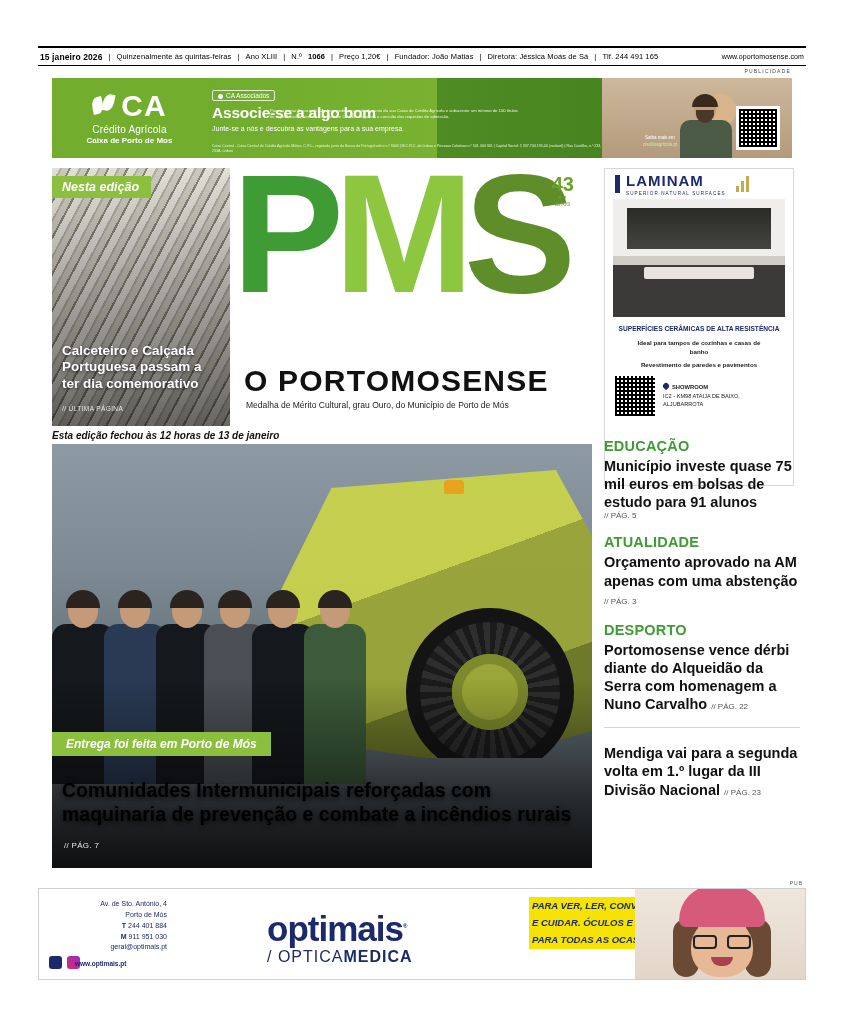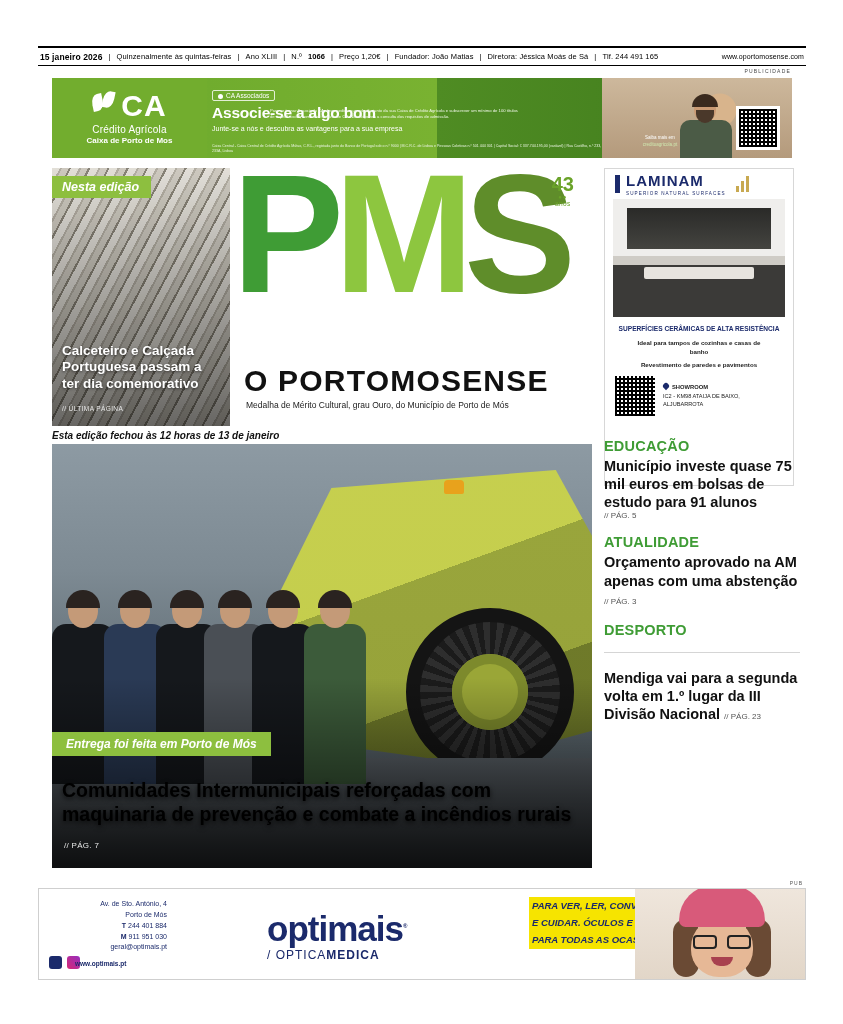--- a/index.html
+++ b/index.html
@@ -28,21 +28,21 @@
   .ca-banner {
     position: absolute; left: 52px; top: 78px; width: 740px; height: 80px;
     background: linear-gradient(90deg,#6aa82c 0%, #79b231 52%, #4f8c23 52%, #3f7a1c 100%);
     overflow: hidden;
   }
   .ca-left {
     position: absolute; left: 0; top: 0; width: 155px; height: 80px;
     background: #72ad2e; color: #fff; display: flex; flex-direction: column;
     align-items: center; justify-content: center;
   }
-  .ca-logo-row { display: flex; align-items: flex-start; gap: 7px; }
+  .ca-logo-row { display: flex; align-items: center; gap: 7px; }
   .ca-leaf { width: 22px; height: 24px; position: relative; }
   .ca-leaf:before, .ca-leaf:after {
     content:""; position:absolute; width:11px; height:17px; background:#fff;
     border-radius: 60% 0 60% 0;
   }
   .ca-leaf:before { left:0; top:3px; transform: rotate(-12deg); }
   .ca-leaf:after { right:0; top:0; transform: rotate(12deg); }
   .ca-initials { font-size: 30px; font-weight: bold; letter-spacing: 1px; line-height: 1; }
   .ca-sub1 { font-size: 10px; margin-top: 3px; letter-spacing: .2px; }
   .ca-sub2 { font-size: 8px; font-weight: bold; margin-top: 1px; }
@@ -244,21 +244,21 @@
   .pub-mark { position:absolute; right:40px; top:880px; font-size:5px; color:#555; letter-spacing:1px; }
   .ba-left { position:absolute; left:10px; top:10px; width:118px; font-size:7px; line-height:1.55; color:#1b2a6b; text-align:right;}
   .ba-left b { font-weight:bold; }
   .ba-social { position:absolute; left:10px; bottom:10px; display:flex; gap:5px; }
   .ba-social i { width:13px; height:13px; border-radius:3px; display:block; }
   .ba-fb { background:#1b2a6b; }
   .ba-ig { background: linear-gradient(45deg,#d62976,#962fbf); }
   .ba-site { position:absolute; left:36px; bottom:12px; font-size:6.5px; font-weight:bold; color:#1b2a6b; }
   .ba-logo { position:absolute; left:228px; top:22px; }
   .ba-optimais { font-size:35px; font-weight:bold; color:#1b2a6b; letter-spacing:-1px; line-height:1; }
-  .ba-optica { font-size:12px; color:#1b2a6b; letter-spacing:1px; margin-top:2px; }
+  .ba-optica { font-size:16px; color:#1b2a6b; letter-spacing:1px; margin-top:2px; }
   .ba-optica b { font-weight:bold; }
   .ba-reg { font-size:6px; vertical-align: super; }
   .ba-yellow {
     position:absolute; left:490px; top:8px; width:150px; height:76px;
     color:#1b2a6b; font-size:9.5px; font-weight:bold; font-style:italic; line-height:1.6;
   }
   .ba-yellow span { background:#f6e400; padding:1px 3px; display:inline-block; }
   .ba-photo {
     position:absolute; right:0; top:0; width:170px; height:90px; overflow:hidden;
     background: linear-gradient(180deg,#efe6dc,#e2d6c8);
@@ -448,20 +448,24 @@
     <div class="teaser">
       <div class="kicker">ATUALIDADE</div>
       <div class="txt">
         <span>Orçamento aprovado na AM apenas com uma abstenção</span>
         <span class="pg">// PÁG. 3</span>
       </div>
     </div>
 
     <div class="teaser">
       <div class="kicker">DESPORTO</div>
+      <div class="txt">
+        <span>Portomosense vence dérbi diante do Alqueidão da Serra com homenagem a Nuno Carvalho</span>
+        <span class="pg">// PÁG. 22</span>
+      </div>
     </div>
 
     <div class="hr-thin"></div>
 
     <div class="teaser">
       <div class="txt" style="margin-top:16px">
         <span>Mendiga vai para a segunda volta em 1.º lugar da III Divisão Nacional</span>
         <span class="pg">// PÁG. 23</span>
       </div>
     </div>

